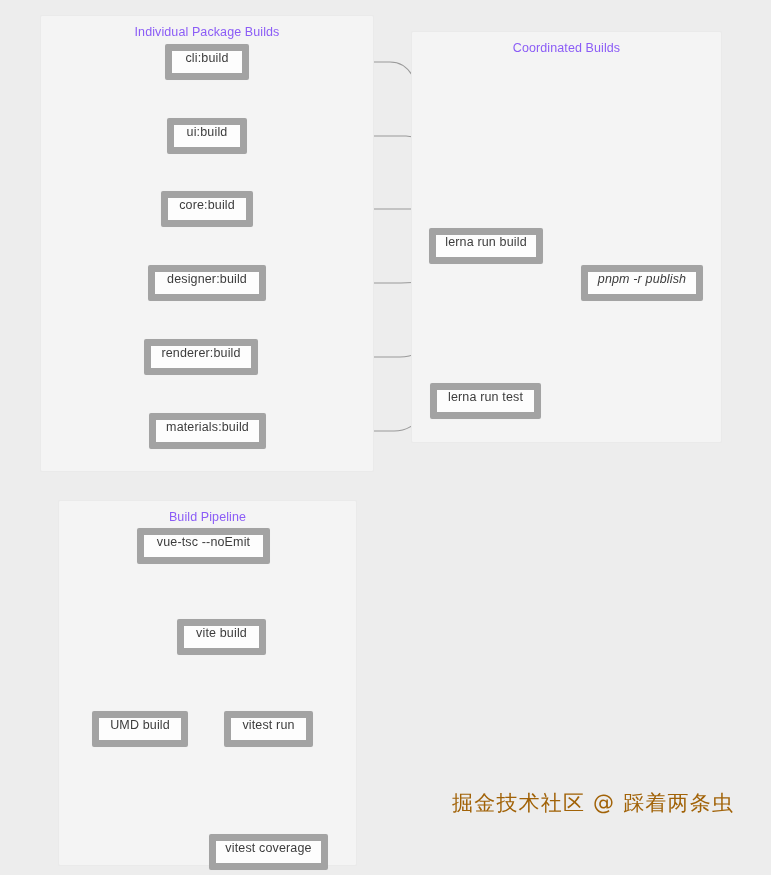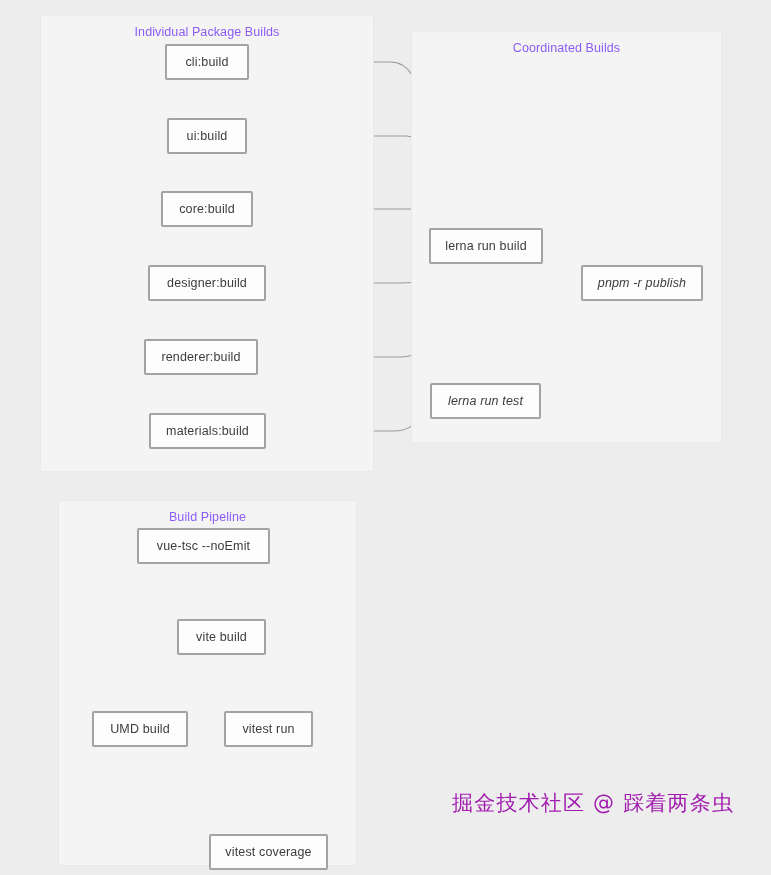--- a/index.html
+++ b/index.html
@@ -35,25 +35,24 @@
     text-align: center;
     font-size: 12.5px;
     color: #8b5cf6;
     letter-spacing: 0.1px;
     line-height: 15px;
     white-space: nowrap;
   }
   .node {
     position: absolute;
     background: #fdfdfd;
-    border: 2px solid #a3a3a3;
+    border: 7px solid #a3a3a3;
     border-radius: 2px;
     box-sizing: border-box;
     display: flex;
-    align-items: center;
     justify-content: center;
     font-size: 12.5px;
     color: #3c3c3c;
     letter-spacing: 0.15px;
     white-space: nowrap;
     box-shadow: 0 0 0 0.5px rgba(0,0,0,0.01);
   }
   svg.edges {
     position: absolute;
     left: 0;
@@ -66,21 +65,21 @@
   svg.edges path {
     fill: none;
     stroke: #9a9a9a;
     stroke-width: 1.1px;
   }
   .watermark {
     position: absolute;
     left: 452px;
     top: 789px;
     font-size: 21px;
-    color: #a21caf;
+    color: #a16207;
     letter-spacing: 1.2px;
     white-space: nowrap;
     font-family: "DejaVu Sans", sans-serif;
   }
 </style>
 </head>
 <body>
 
 <div id="canvas"></div>
 
@@ -135,21 +134,21 @@
     </div>
     <div class="node" style="left: 149px; top: 413px; width: 117px; height: 36px;">
       <span>materials:build</span>
     </div>
     <div class="node" style="left: 429px; top: 228px; width: 114px; height: 36px;">
       <span>lerna run build</span>
     </div>
     <div class="node" style="left: 581px; top: 265px; width: 122px; height: 36px; font-style: italic;">
       <span>pnpm -r publish</span>
     </div>
-    <div class="node" style="left: 430px; top: 383px; width: 111px; height: 36px; font-style: italic;">
+    <div class="node" style="left: 430px; top: 383px; width: 111px; height: 36px;">
       <span>lerna run test</span>
     </div>
     <div class="node" style="left: 137px; top: 528px; width: 133px; height: 36px;">
       <span>vue-tsc --noEmit</span>
     </div>
     <div class="node" style="left: 177px; top: 619px; width: 89px; height: 36px;">
       <span>vite build</span>
     </div>
     <div class="node" style="left: 92px; top: 711px; width: 96px; height: 36px;">
       <span>UMD build</span>

